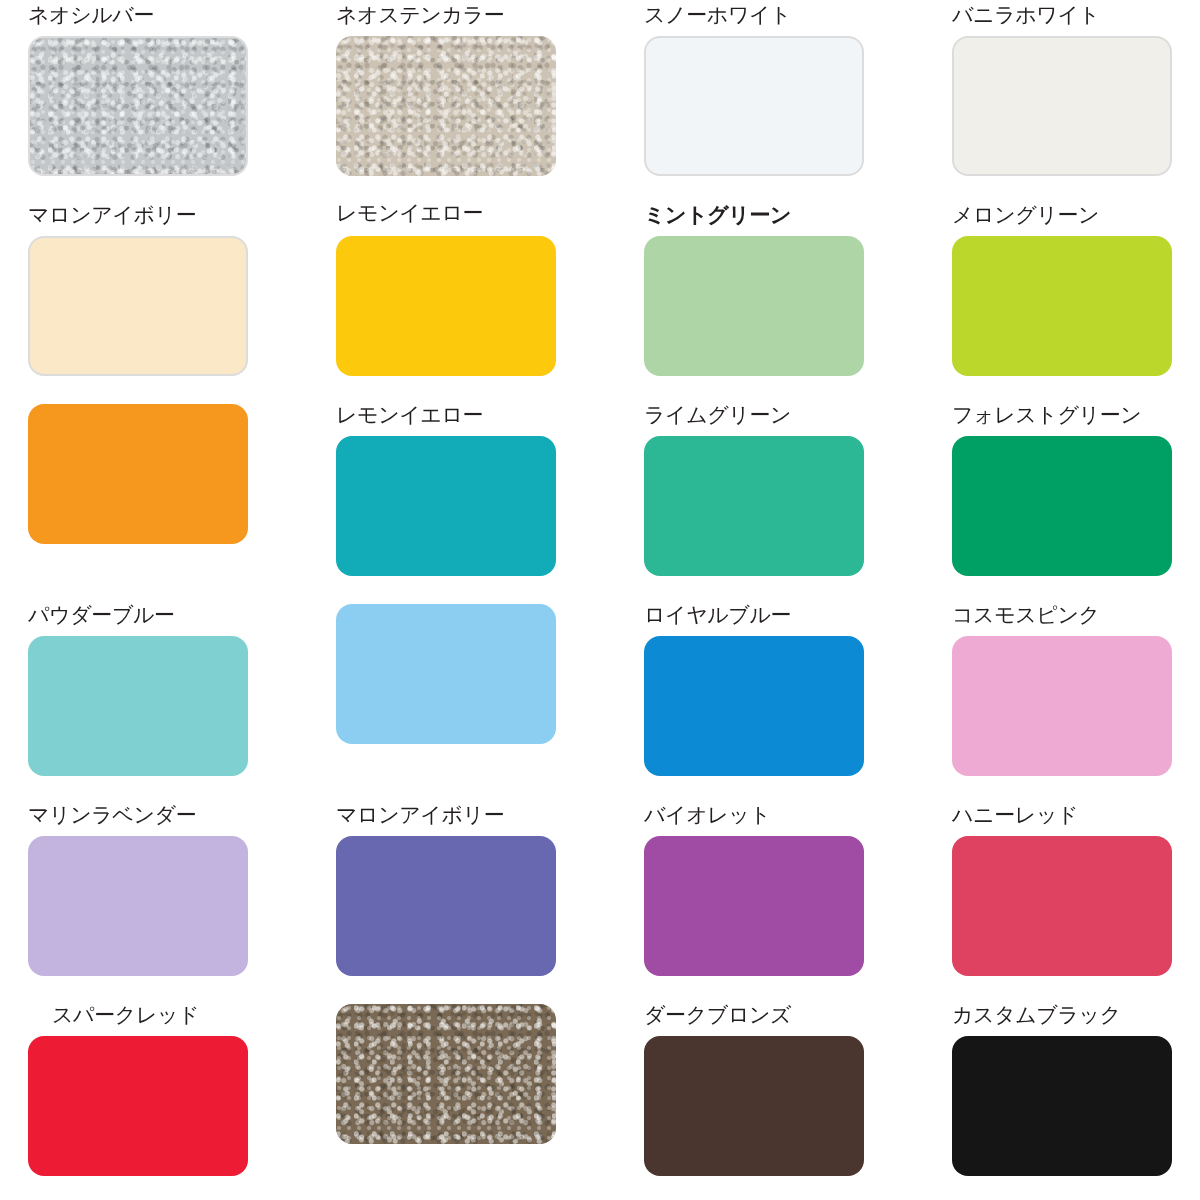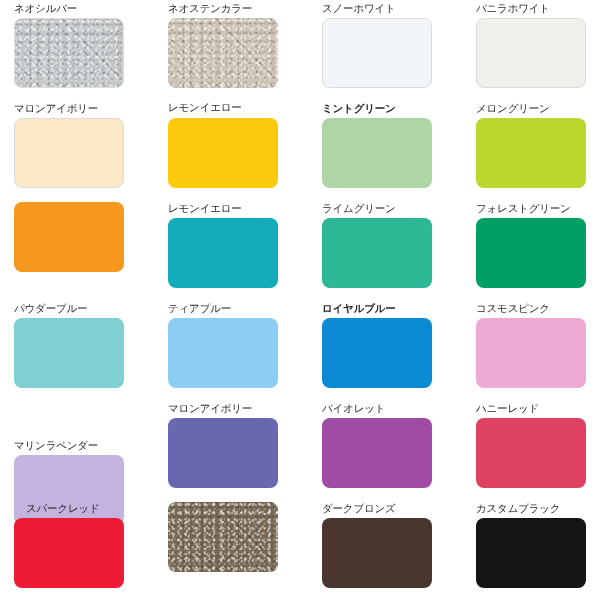--- a/index.html
+++ b/index.html
@@ -133,33 +133,32 @@
     </div>
     <div class="swatch-cell">
       <div class="swatch-label" style="color: rgb(35, 31, 32);">フォレストグリーン</div>
       <div class="swatch-chip" style="background: rgb(0, 160, 100);"></div>
     </div>
     <div class="swatch-cell">
       <div class="swatch-label" style="color: rgb(35, 31, 32);">パウダーブルー</div>
       <div class="swatch-chip" style="background: rgb(127, 208, 208);"></div>
     </div>
     <div class="swatch-cell">
-      <div class="swatch-label" style="color: rgb(35, 31, 32);">ティアブルー</div>
       <div class="swatch-chip" style="background: rgb(140, 206, 242);"></div>
     </div>
     <div class="swatch-cell">
-      <div class="swatch-label" style="color: rgb(35, 31, 32); font-weight: bold;">ロイヤルブルー</div>
+      <div class="swatch-label" style="color: rgb(35, 31, 32);">ロイヤルブルー</div>
       <div class="swatch-chip" style="background: rgb(13, 138, 212);"></div>
     </div>
     <div class="swatch-cell">
       <div class="swatch-label" style="color: rgb(35, 31, 32);">コスモスピンク</div>
       <div class="swatch-chip" style="background: rgb(238, 170, 210);"></div>
     </div>
     <div class="swatch-cell">
-      <div class="swatch-label" style="color: rgb(35, 31, 32); margin-top: 37px;">マリンラベンダー</div>
+      <div class="swatch-label" style="color: rgb(35, 31, 32);">マリンラベンダー</div>
       <div class="swatch-chip" style="background: rgb(195, 179, 223);"></div>
     </div>
     <div class="swatch-cell">
       <div class="swatch-label" style="color: rgb(35, 31, 32);">マロンアイボリー</div>
       <div class="swatch-chip" style="background: rgb(104, 104, 176);"></div>
     </div>
     <div class="swatch-cell">
       <div class="swatch-label" style="color: rgb(35, 31, 32);">バイオレット</div>
       <div class="swatch-chip" style="background: rgb(160, 75, 164);"></div>
     </div>

